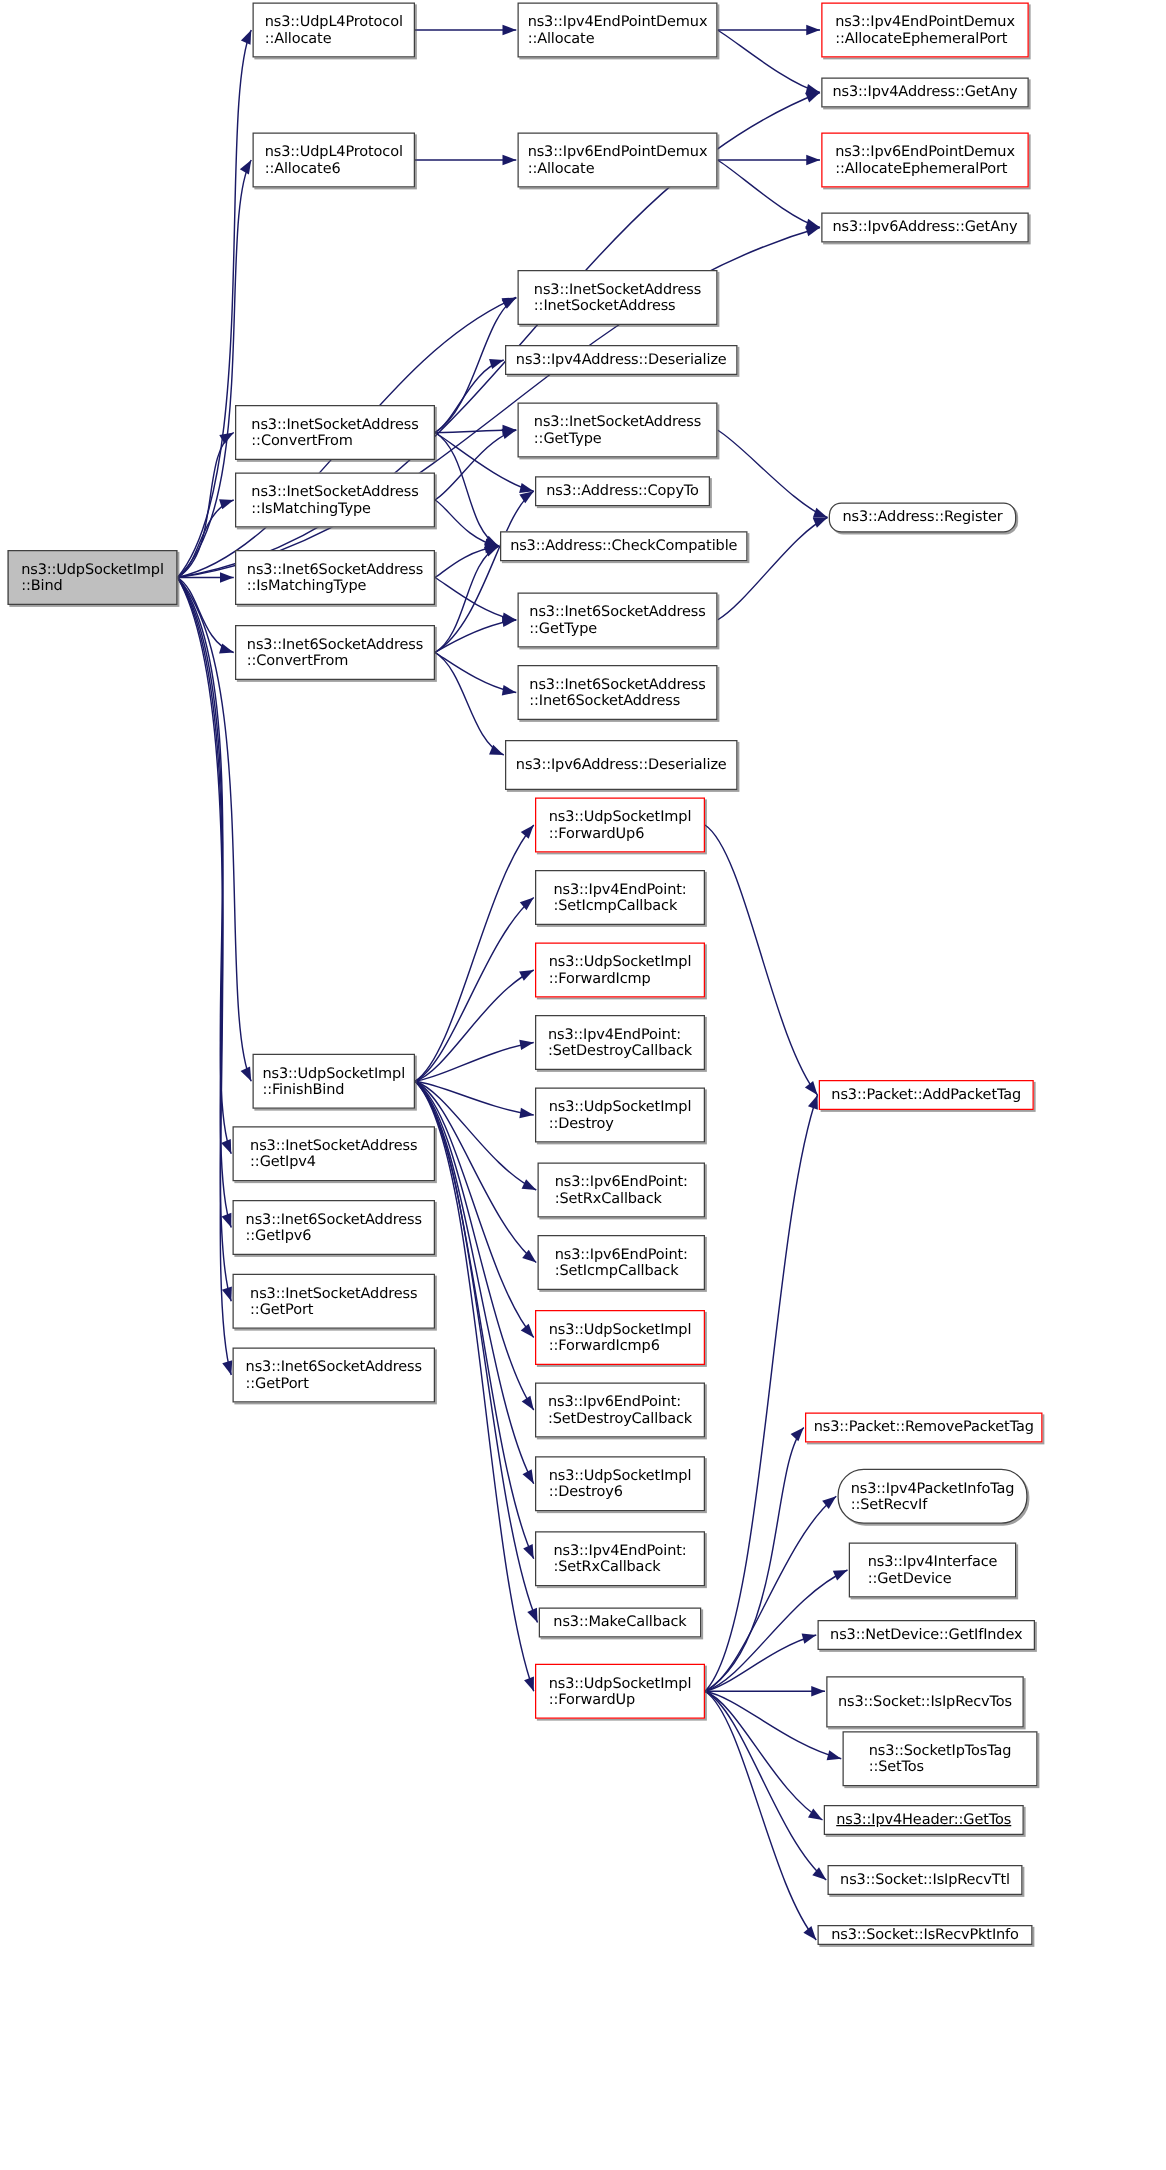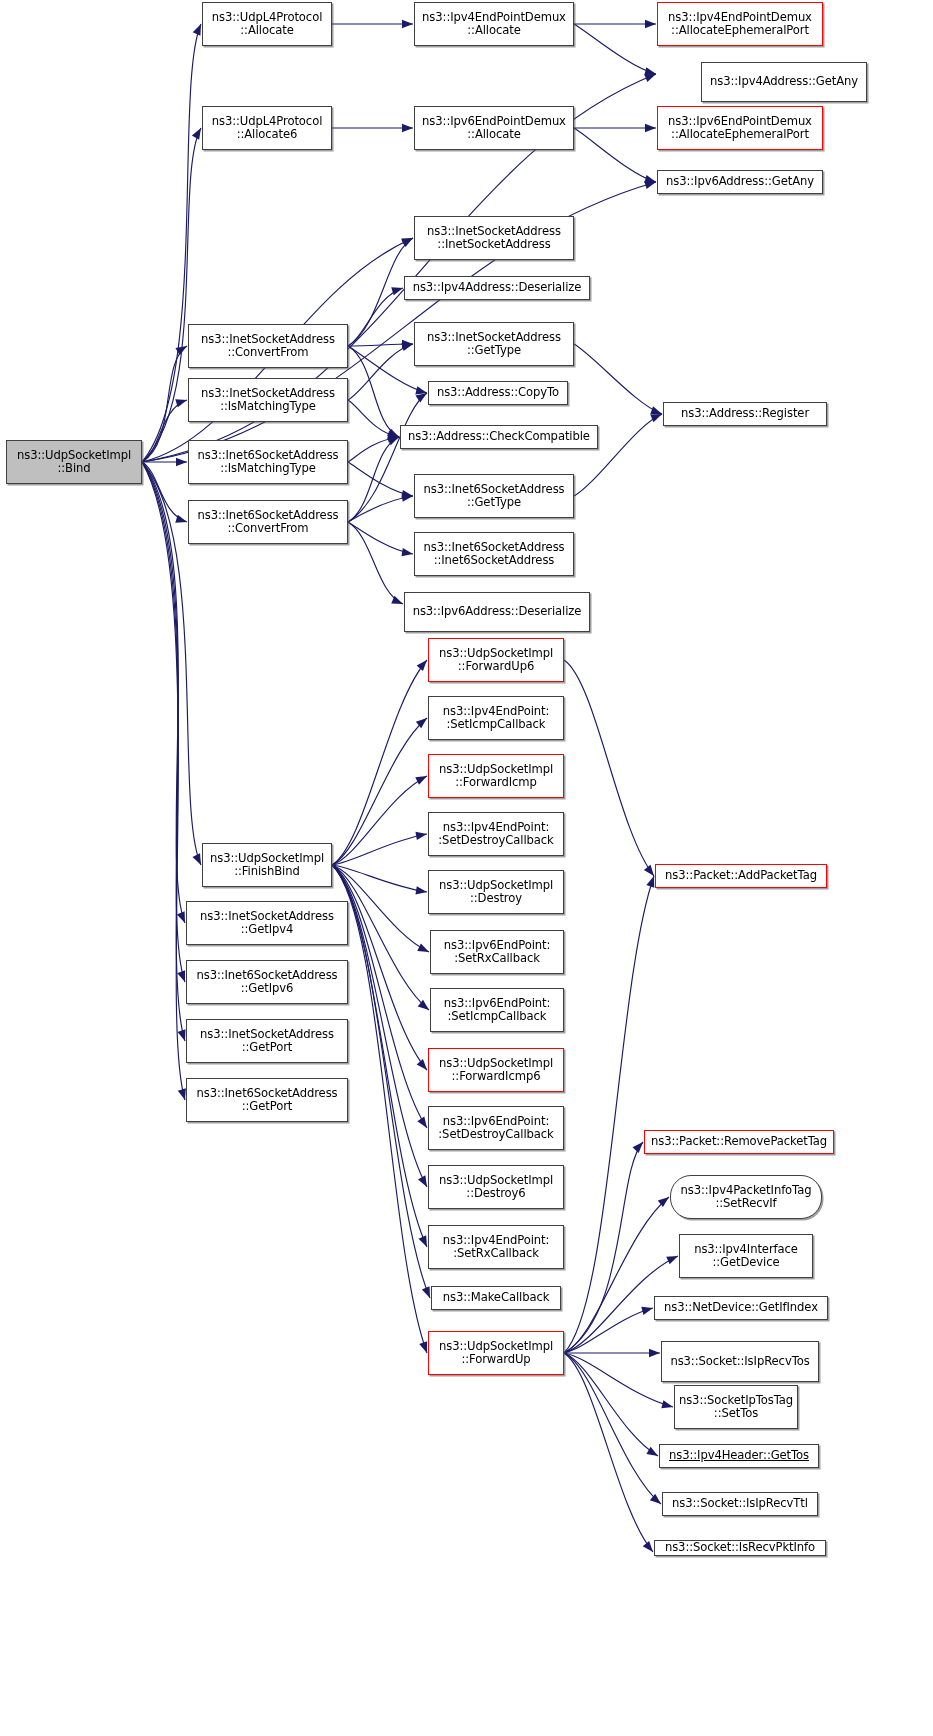--- a/index.html
+++ b/index.html
@@ -23,21 +23,21 @@
     width: 933px;
     height: 1736px;
     pointer-events: none;
   }
   .node {
     position: absolute;
     box-sizing: border-box;
     display: flex;
     align-items: center;
     justify-content: center;
-    text-align: center;
+    text-align: left;
     background: #ffffff;
     border: 1px solid #404040;
     color: #000000;
     font-size: 11.6px;
     line-height: 13.4px;
     letter-spacing: -0.1px;
     white-space: pre-line;
     box-shadow: 1.5px 1.5px 0 0 rgba(80,80,80,0.55);
     z-index: 2;
   }
@@ -192,42 +192,42 @@
       <div class="node" style="left: 202px; top: 106px; width: 130px; height: 44px;">ns3::UdpL4Protocol
 ::Allocate6</div>
       <div class="node" style="left: 414px; top: 2px; width: 160px; height: 44px;">ns3::Ipv4EndPointDemux
 ::Allocate</div>
       <div class="node" style="left: 414px; top: 106px; width: 160px; height: 44px;">ns3::Ipv6EndPointDemux
 ::Allocate</div>
       <div class="node red" style="left: 657px; top: 2px; width: 166px; height: 44px;">ns3::Ipv4EndPointDemux
 ::AllocateEphemeralPort</div>
       <div class="node red" style="left: 657px; top: 106px; width: 166px; height: 44px;">ns3::Ipv6EndPointDemux
 ::AllocateEphemeralPort</div>
-      <div class="node" style="left: 657px; top: 62px; width: 166px; height: 40px; margin-left: 44px;">ns3::Ipv4Address::GetAny</div>
+      <div class="node" style="left: 657px; top: 62px; width: 166px; height: 24px;">ns3::Ipv4Address::GetAny</div>
       <div class="node" style="left: 657px; top: 170px; width: 166px; height: 24px;">ns3::Ipv6Address::GetAny</div>
       <div class="node" style="left: 414px; top: 216px; width: 160px; height: 44px;">ns3::InetSocketAddress
 ::InetSocketAddress</div>
       <div class="node" style="left: 404px; top: 276px; width: 186px; height: 24px;">ns3::Ipv4Address::Deserialize</div>
       <div class="node" style="left: 188px; top: 324px; width: 160px; height: 44px;">ns3::InetSocketAddress
 ::ConvertFrom</div>
       <div class="node" style="left: 414px; top: 322px; width: 160px; height: 44px;">ns3::InetSocketAddress
 ::GetType</div>
       <div class="node" style="left: 188px; top: 378px; width: 160px; height: 44px;">ns3::InetSocketAddress
 ::IsMatchingType</div>
       <div class="node" style="left: 428px; top: 381px; width: 140px; height: 24px;">ns3::Address::CopyTo</div>
       <div class="node" style="left: 400px; top: 425px; width: 198px; height: 24px;">ns3::Address::CheckCompatible</div>
       <div class="node" style="left: 188px; top: 440px; width: 160px; height: 44px;">ns3::Inet6SocketAddress
 ::IsMatchingType</div>
       <div class="node" style="left: 414px; top: 474px; width: 160px; height: 44px;">ns3::Inet6SocketAddress
 ::GetType</div>
       <div class="node" style="left: 188px; top: 500px; width: 160px; height: 44px;">ns3::Inet6SocketAddress
 ::ConvertFrom</div>
       <div class="node" style="left: 414px; top: 532px; width: 160px; height: 44px;">ns3::Inet6SocketAddress
 ::Inet6SocketAddress</div>
-      <div class="node" style="left: 663px; top: 402px; width: 164px; height: 24px;">ns3::Address::Register</div>
+      <div class="node" style="left: 663px; top: 402px; width: 150px; height: 24px; border-radius: 10px;">ns3::Address::Register</div>
       <div class="node" style="left: 404px; top: 592px; width: 186px; height: 40px;">ns3::Ipv6Address::Deserialize</div>
       <div class="node red" style="left: 428px; top: 638px; width: 136px; height: 44px;">ns3::UdpSocketImpl
 ::ForwardUp6</div>
       <div class="node" style="left: 428px; top: 696px; width: 136px; height: 44px;">ns3::Ipv4EndPoint:
 :SetIcmpCallback</div>
       <div class="node red" style="left: 428px; top: 754px; width: 136px; height: 44px;">ns3::UdpSocketImpl
 ::ForwardIcmp</div>
       <div class="node" style="left: 428px; top: 812px; width: 136px; height: 44px;">ns3::Ipv4EndPoint:
 :SetDestroyCallback</div>
       <div class="node" style="left: 428px; top: 870px; width: 136px; height: 44px;">ns3::UdpSocketImpl
@@ -258,19 +258,19 @@
       <div class="node" style="left: 186px; top: 1078px; width: 162px; height: 44px;">ns3::Inet6SocketAddress
 ::GetPort</div>
       <div class="node red" style="left: 655px; top: 864px; width: 172px; height: 24px;">ns3::Packet::AddPacketTag</div>
       <div class="node red" style="left: 644px; top: 1130px; width: 190px; height: 24px;">ns3::Packet::RemovePacketTag</div>
       <div class="node" style="left: 670px; top: 1175px; width: 152px; height: 44px; border-radius: 21px;">ns3::Ipv4PacketInfoTag
 ::SetRecvIf</div>
       <div class="node" style="left: 679px; top: 1234px; width: 134px; height: 44px;">ns3::Ipv4Interface
 ::GetDevice</div>
       <div class="node" style="left: 654px; top: 1296px; width: 174px; height: 24px;">ns3::NetDevice::GetIfIndex</div>
       <div class="node" style="left: 661px; top: 1341px; width: 158px; height: 41px;">ns3::Socket::IsIpRecvTos</div>
-      <div class="node" style="left: 674px; top: 1385px; width: 124px; height: 44px;">ns3::SocketIpTosTag
+      <div class="node" style="left: 674px; top: 1385px; width: 156px; height: 44px;">ns3::SocketIpTosTag
 ::SetTos</div>
       <div class="node" style="left: 659px; top: 1444px; width: 160px; height: 24px; text-decoration: underline;">ns3::Ipv4Header::GetTos</div>
       <div class="node" style="left: 662px; top: 1492px; width: 156px; height: 24px;">ns3::Socket::IsIpRecvTtl</div>
       <div class="node" style="left: 654px; top: 1540px; width: 172px; height: 16px;">ns3::Socket::IsRecvPktInfo</div>
     </div>
 </div>
 
 </body></html>

